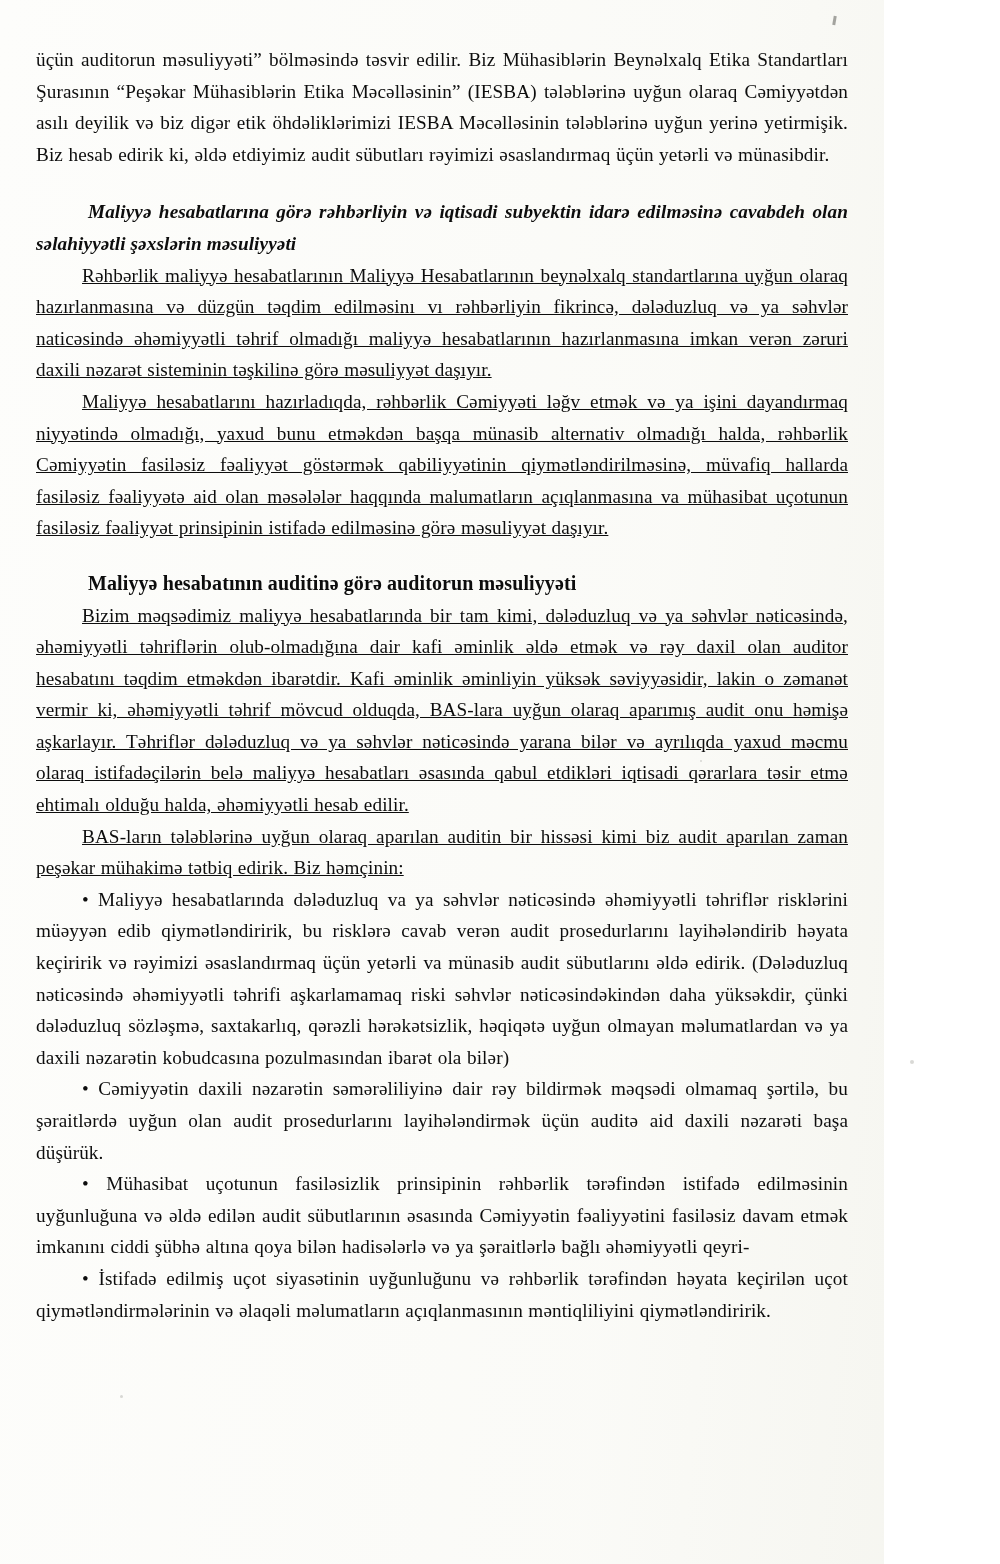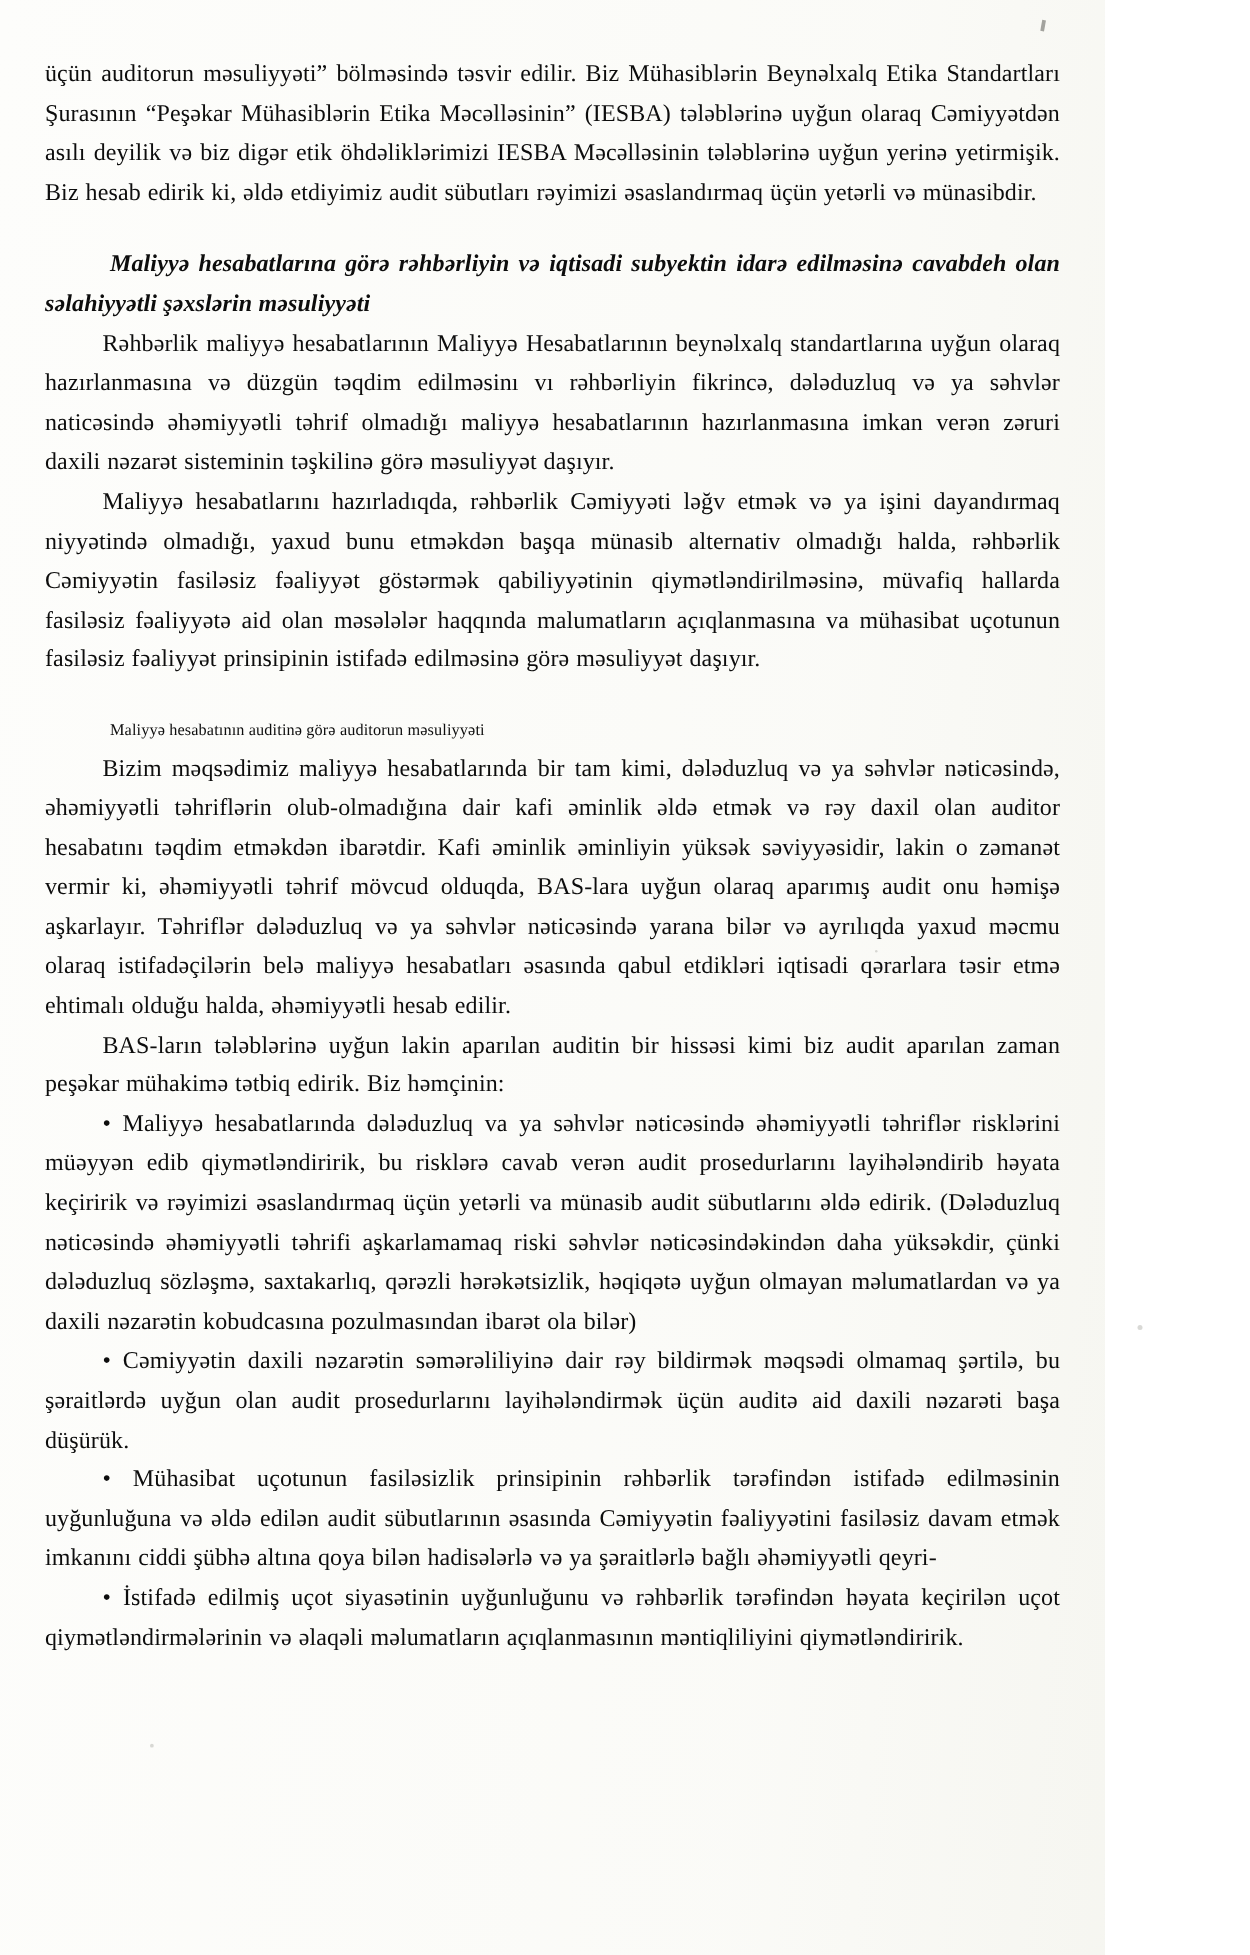--- a/index.html
+++ b/index.html
@@ -43,36 +43,37 @@
     margin: 0;
     text-align: justify;
     text-justify: inter-word;
     font-size: 19.2px;
     line-height: 31.6px;
     letter-spacing: .1px;
     word-spacing: .6px;
   }
   p.indent {
     text-indent: 46px;
+    text-decoration: underline;
   }
   h2.heading {
     margin: 0;
     font-size: 19.2px;
     line-height: 31.6px;
     font-weight: bold;
     text-align: justify;
     text-indent: 52px;
     letter-spacing: .1px;
     font-style: italic;
   }
   h2.heading2 {
     margin: 0;
-    font-size: 13px;
+    font-size: 20px;
     line-height: 31.6px;
-    font-weight: normal;
+    font-weight: bold;
     text-indent: 52px;
     letter-spacing: .1px;
   }
   .gap-lg { height: 26px; }
   .gap-md { height: 24px; }
   .bullet-p {
     text-indent: 46px;
   }
   .corner-mark {
     position: absolute;
@@ -107,21 +108,21 @@
 
     <p class="indent">Maliyyə hesabatlarını hazırladıqda, rəhbərlik Cəmiyyəti ləğv etmək və ya işini dayandırmaq niyyətində olmadığı, yaxud bunu etməkdən başqa münasib alternativ olmadığı halda, rəhbərlik Cəmiyyətin fasiləsiz fəaliyyət göstərmək qabiliyyətinin qiymətləndirilməsinə, müvafiq hallarda fasiləsiz fəaliyyətə aid olan məsələlər haqqında malumatların açıqlanmasına va mühasibat uçotunun fasiləsiz fəaliyyət prinsipinin istifadə edilməsinə görə məsuliyyət daşıyır.</p>
 
 
     <div class="gap-md"></div>
 
     <h2 class="heading2">Maliyyə hesabatının auditinə görə auditorun məsuliyyəti</h2>
 
     <p class="indent">Bizim məqsədimiz maliyyə hesabatlarında bir tam kimi, dələduzluq və ya səhvlər nəticəsində, əhəmiyyətli təhriflərin olub-olmadığına dair kafi əminlik əldə etmək və rəy daxil olan auditor hesabatını təqdim etməkdən ibarətdir. Kafi əminlik əminliyin yüksək səviyyəsidir, lakin o zəmanət vermir ki, əhəmiyyətli təhrif mövcud olduqda, BAS-lara uyğun olaraq aparımış audit onu həmişə aşkarlayır. Təhriflər dələduzluq və ya səhvlər nəticəsində yarana bilər və ayrılıqda yaxud məcmu olaraq istifadəçilərin belə maliyyə hesabatları əsasında qabul etdikləri iqtisadi qərarlara təsir etmə ehtimalı olduğu halda, əhəmiyyətli hesab edilir.</p>
 
-    <p class="indent">BAS-ların tələblərinə uyğun lakin aparılan auditin bir hissəsi kimi biz audit aparılan zaman peşəkar mühakimə tətbiq edirik. Biz həmçinin:</p>
+    <p class="indent">BAS-ların tələblərinə uyğun olaraq aparılan auditin bir hissəsi kimi biz audit aparılan zaman peşəkar mühakimə tətbiq edirik. Biz həmçinin:</p>
 
     <p class="bullet-p">• Maliyyə hesabatlarında dələduzluq va ya səhvlər nəticəsində əhəmiyyətli təhriflər risklərini müəyyən edib qiymətləndiririk, bu risklərə cavab verən audit prosedurlarını layihələndirib həyata keçiririk və rəyimizi əsaslandırmaq üçün yetərli va münasib audit sübutlarını əldə edirik. (Dələduzluq nəticəsində əhəmiyyətli təhrifi aşkarlamamaq riski səhvlər nəticəsindəkindən daha yüksəkdir, çünki dələduzluq sözləşmə, saxtakarlıq, qərəzli hərəkətsizlik, həqiqətə uyğun olmayan məlumatlardan və ya daxili nəzarətin kobudcasına pozulmasından ibarət ola bilər)</p>
 
     <p class="bullet-p">• Cəmiyyətin daxili nəzarətin səmərəliliyinə dair rəy bildirmək məqsədi olmamaq şərtilə, bu şəraitlərdə uyğun olan audit prosedurlarını layihələndirmək üçün auditə aid daxili nəzarəti başa düşürük.</p>
 
     <p class="bullet-p">• Mühasibat uçotunun fasiləsizlik prinsipinin rəhbərlik tərəfindən istifadə edilməsinin uyğunluğuna və əldə edilən audit sübutlarının əsasında Cəmiyyətin fəaliyyətini fasiləsiz davam etmək imkanını ciddi şübhə altına qoya bilən hadisələrlə və ya şəraitlərlə bağlı əhəmiyyətli qeyri-</p>
 
     <p class="bullet-p">• İstifadə edilmiş uçot siyasətinin uyğunluğunu və rəhbərlik tərəfindən həyata keçirilən uçot qiymətləndirmələrinin və əlaqəli məlumatların açıqlanmasının məntiqliliyini qiymətləndiririk.</p>
 
   </div>

